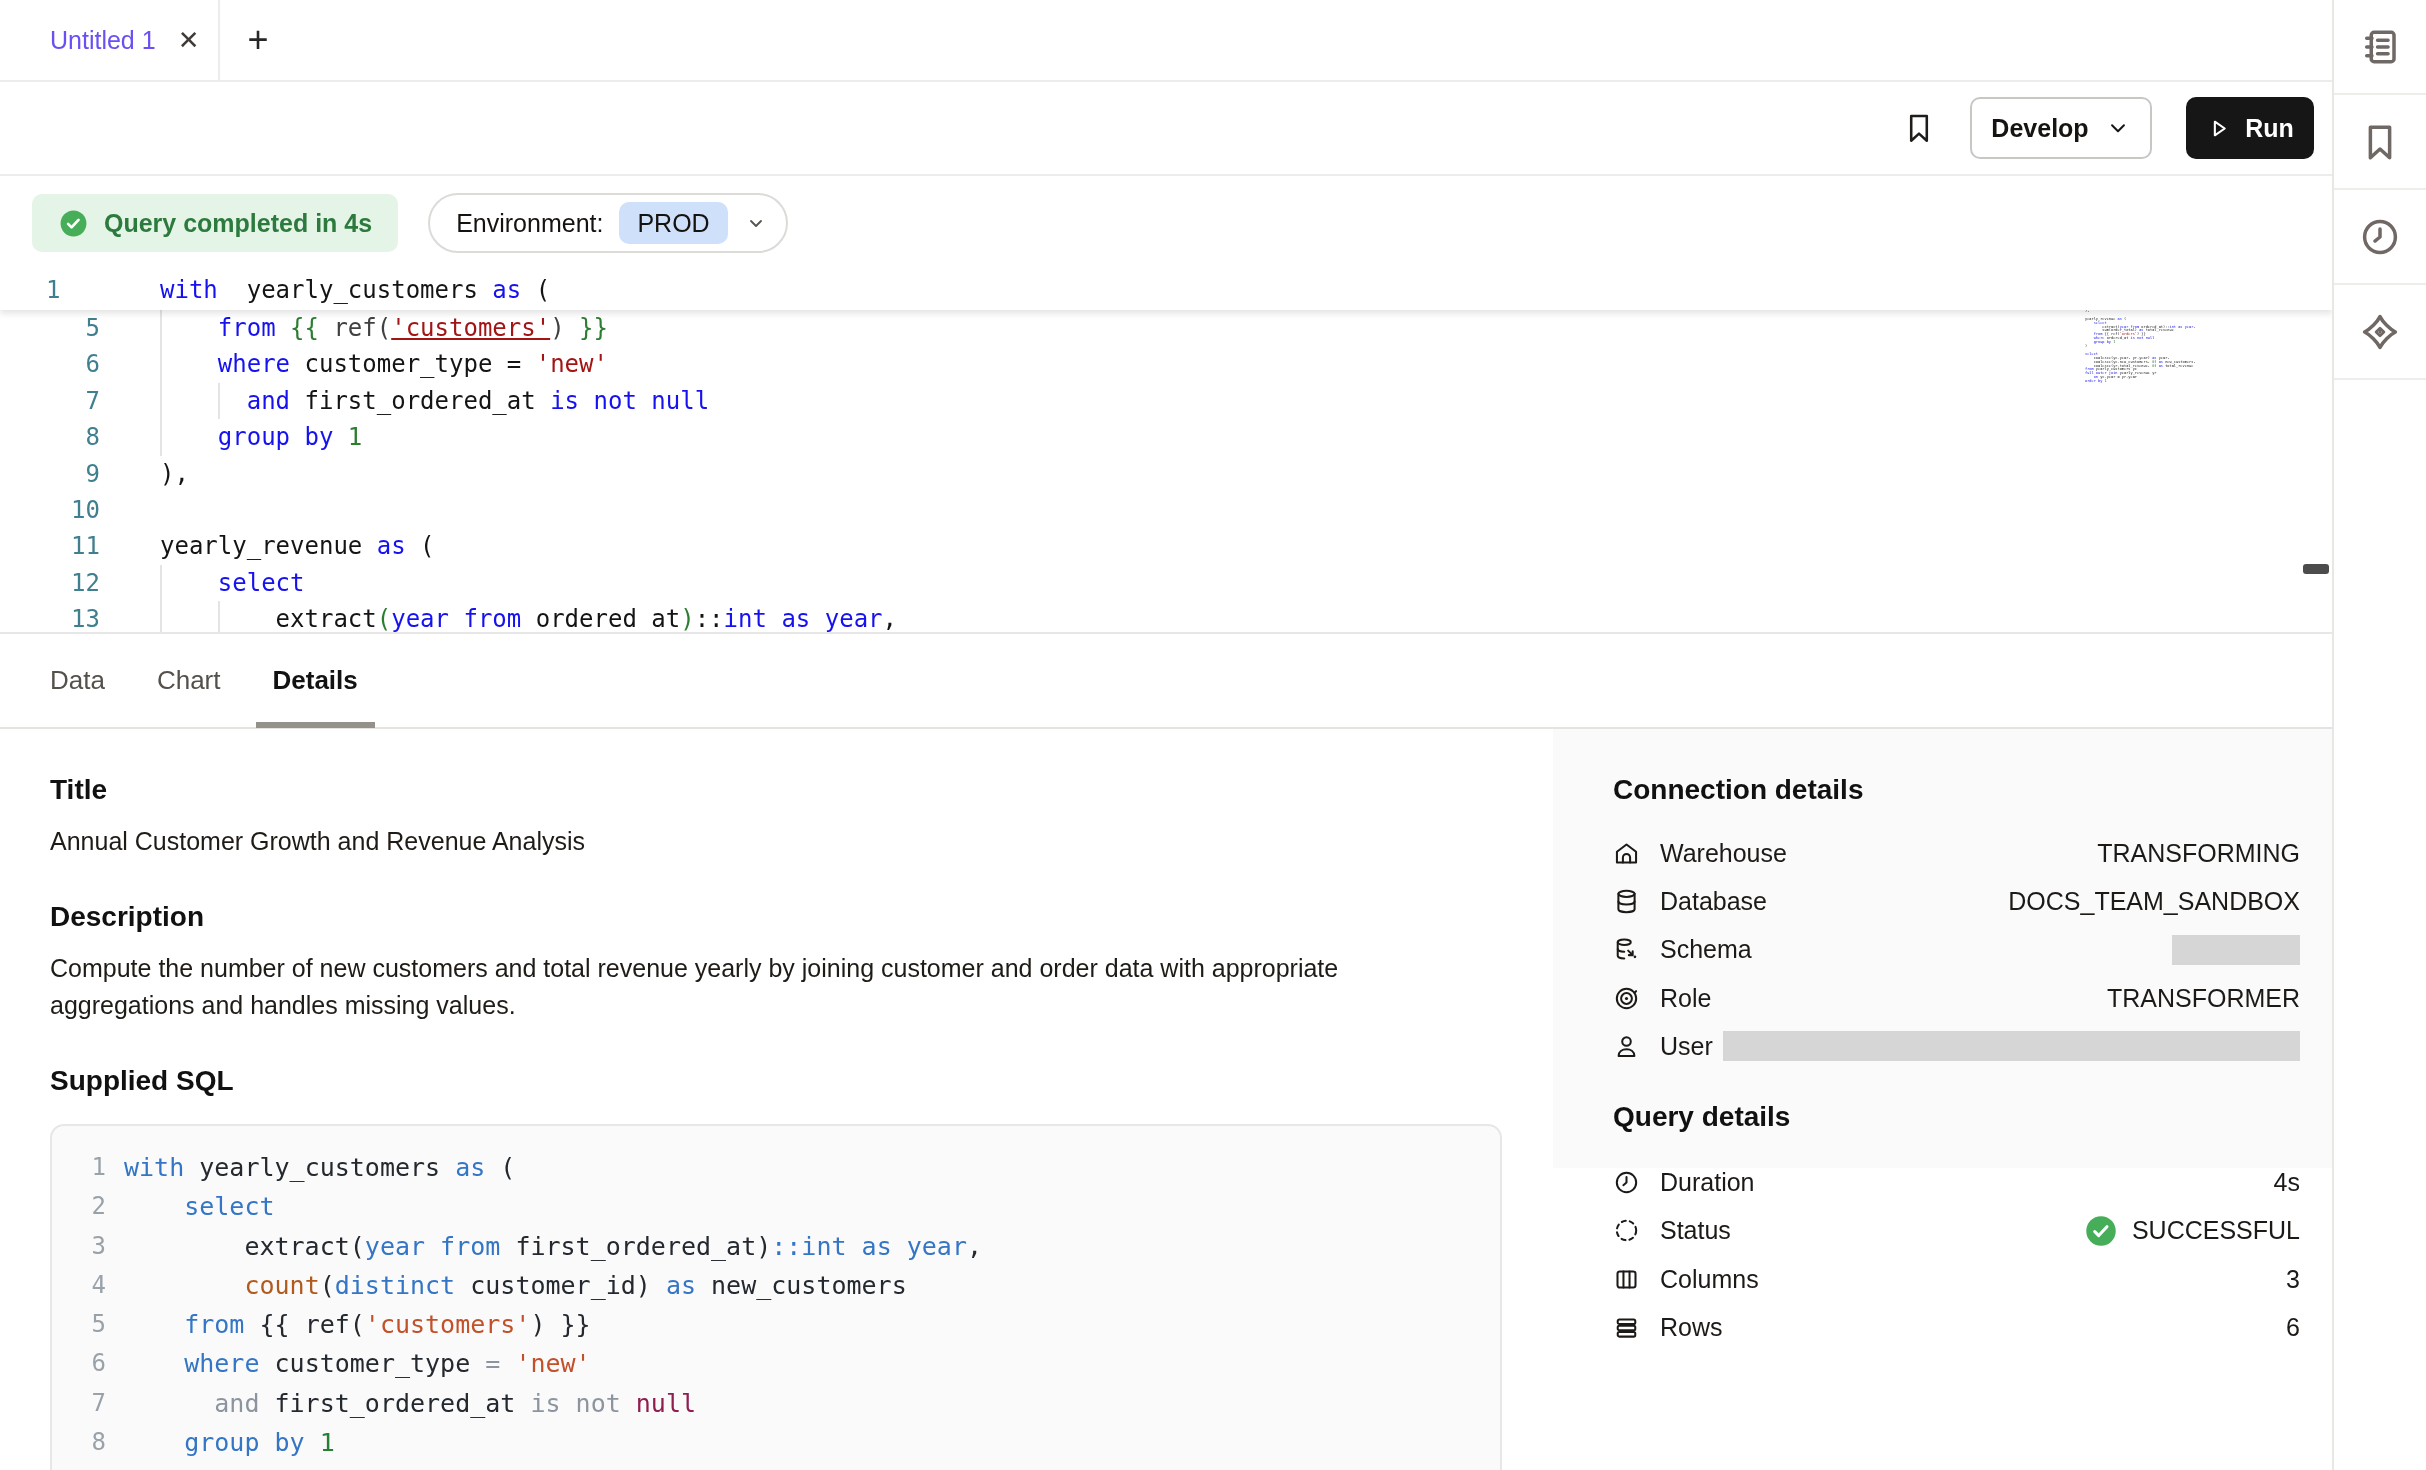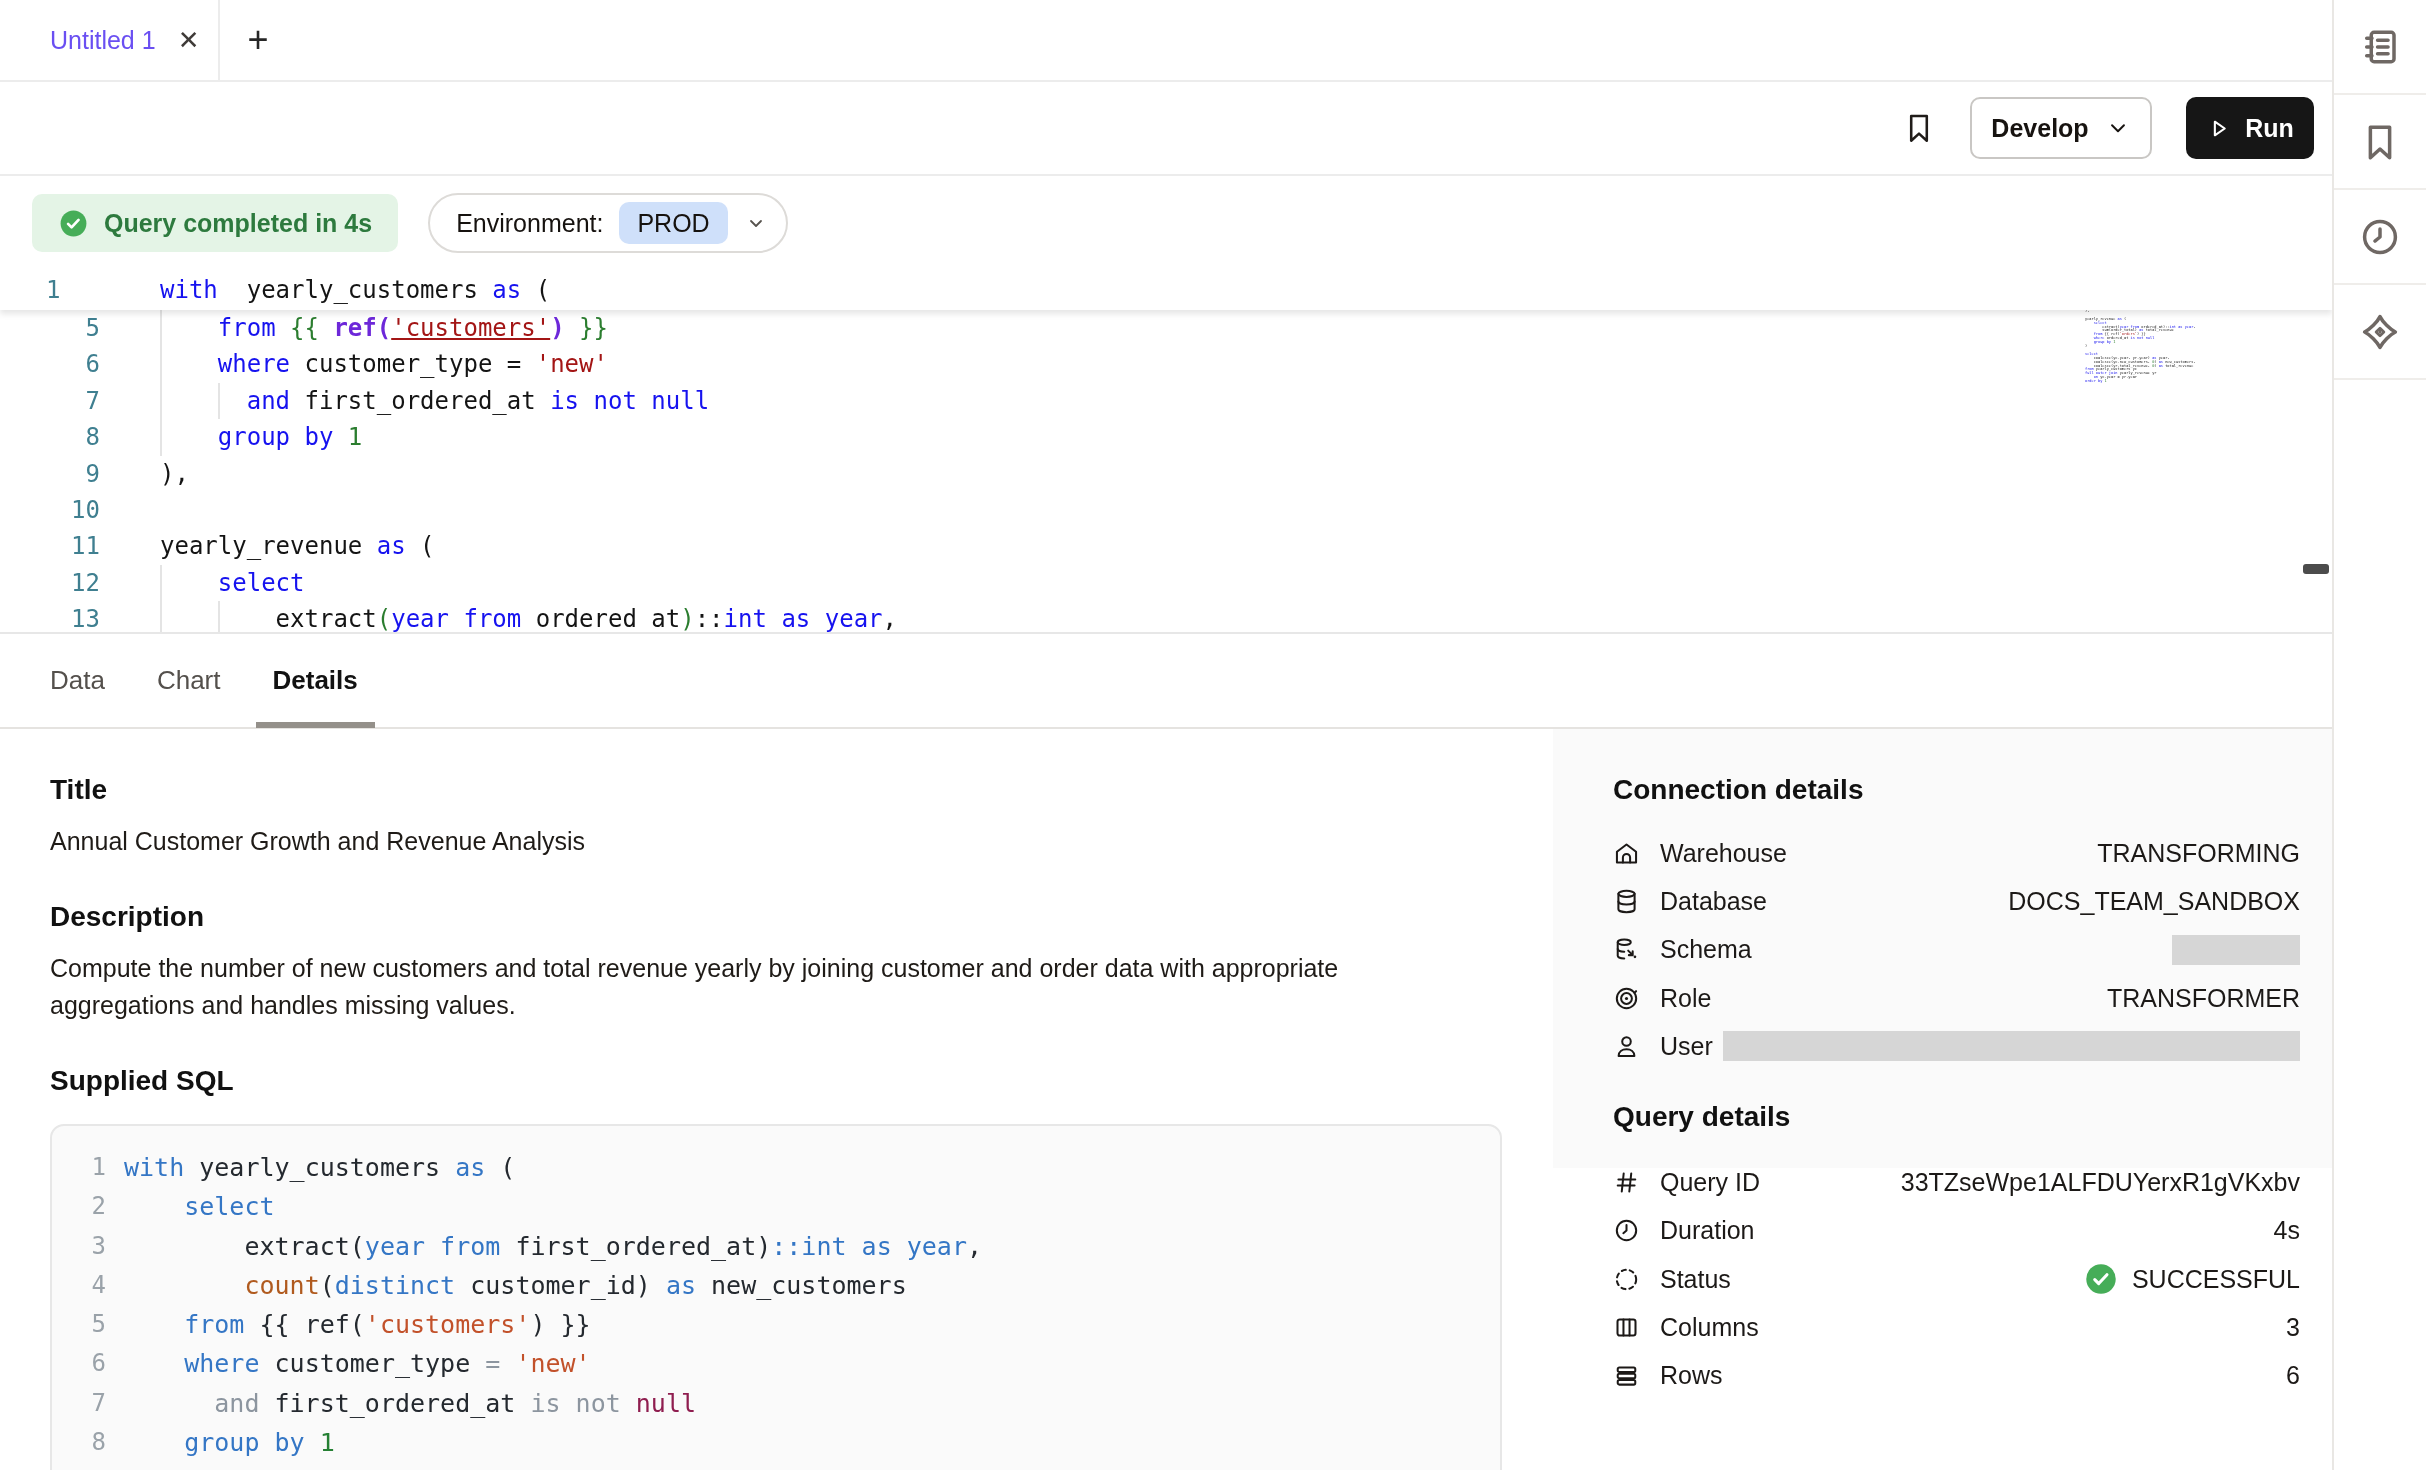--- a/index.html
+++ b/index.html
@@ -44,21 +44,21 @@
   .ed-row { position:relative; display:flex; height:36.4px; }
   #sticky-row { position:relative; height:40px; display:flex; box-shadow:0 4px 6px rgba(0,0,0,.10); background:#fff; z-index:3; }
   #sticky-row .ed-snum { width:100px; padding-left:46px; font:24px/40px "DejaVu Sans Mono", monospace; color:#3f7f90; }
   #sticky-row .ed-code { line-height:40px; }
   .ed-num { width:100px; text-align:right; font:24px/36.4px "DejaVu Sans Mono", monospace; color:#3f7f90; flex:none; }
   .ed-code { white-space:pre; font:24px/36.4px "DejaVu Sans Mono", monospace; color:#141414; padding-left:60px; }
   .guide { position:absolute; top:0; bottom:0; width:2px; background:#e4e4e4; }
   .ed .c-k { color:#1612ef; }
   .ed .c-s { color:#a31515; }
   .ed .c-sl { color:#a31515; text-decoration:underline; }
-  .ed .c-f { color:#6d28d9;font-weight:bold; }
+  .ed .c-f { color:#404040; }
   .ed .c-j { color:#2b7d2f; }
   .ed .c-n { color:#2b7d2f; }
   #minimap { position:absolute; top:8px; right:117px; width:130px; height:110px; overflow:hidden; }
   #minimap-pre { transform:scale(.36); transform-origin:top left; font:10px/10.8px "DejaVu Sans Mono", monospace; white-space:pre; color:#141414; width:600px; }
   #ed-scrollthumb { position:absolute; top:294px; right:3px; width:26px; height:10px; background:#4c4c4c; border-radius:3px; cursor:pointer; }
 
   
   #rtabs { position:absolute; top:634px; left:0; right:0; height:95px; border-bottom:2px solid #e5e3e0; display:flex; align-items:stretch; padding-left:33px; gap:18px; background:#fff; }
   .rtab { position:relative; display:flex; align-items:center; padding:0 17px; font-size:26px; color:#54504c; cursor:pointer; }
   .rtab.active { color:#121212; font-weight:600; }
@@ -332,30 +332,20 @@
               </span>
               <span class="p-label">User</span>
               <div class="redact-long"></div>
             </div>
           </div>
         <div class="h2" id="query-head">Query details</div>
         <div class="prow-list" id="query-rows">
             <div class="prow">
               <span class="picn">
                 <svg viewBox="0 0 24 24">
-                  <path d="M9.5 4L7.8 20M16.2 4l-1.7 16M4.8 9.3h15M4.2 14.7h15"></path>
-                </svg>
-              </span>
-              <span class="p-label">Query ID</span>
-              <span class="p-spacer"></span>
-              <span class="p-value">33TZseWpe1ALFDUYerxR1gVKxbv</span>
-            </div>
-            <div class="prow">
-              <span class="picn">
-                <svg viewBox="0 0 24 24">
                   <circle cx="12" cy="12" r="8.6"></circle>
                   <path d="M12 7.2V12l-2.8 2.4"></path>
                 </svg>
               </span>
               <span class="p-label">Duration</span>
               <span class="p-spacer"></span>
               <span class="p-value">4s</span>
             </div>
             <div class="prow">
               <span class="picn">

